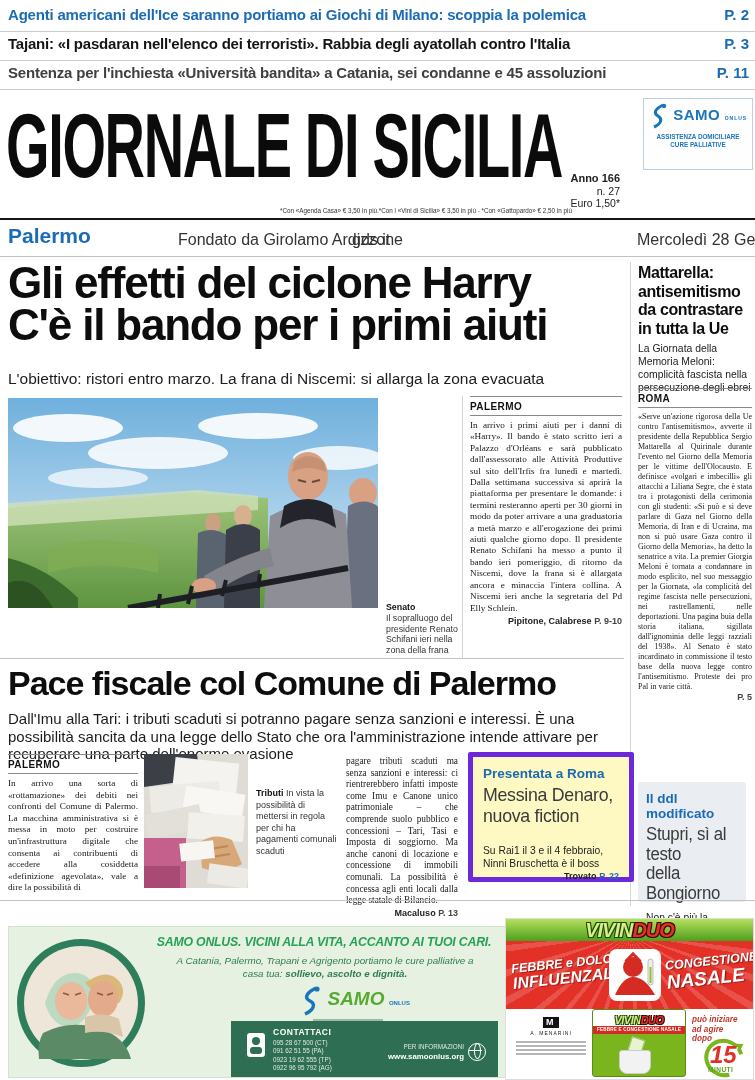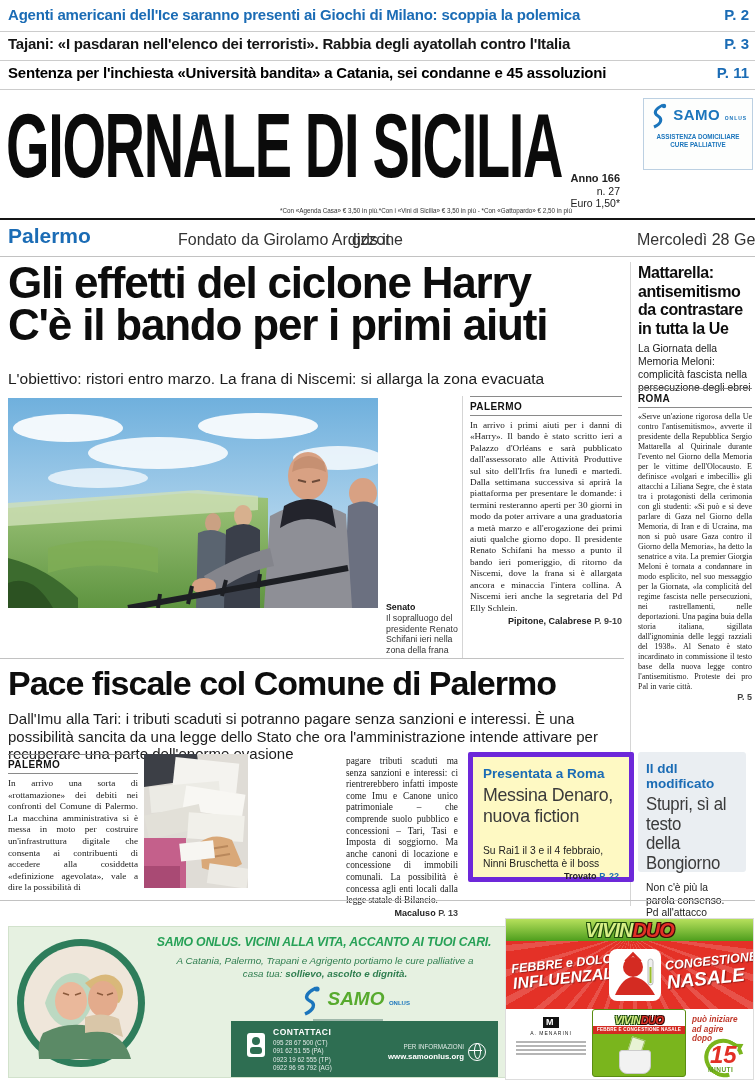--- a/index.html
+++ b/index.html
@@ -89,29 +89,29 @@
   .badge15 .arrow{position:absolute;right:-2px;top:2px;width:0;height:0;border-left:8px solid #7ab51d;border-top:5px solid transparent;border-bottom:5px solid transparent;transform:rotate(-30deg);}
   .badge15 .n{position:absolute;left:8px;top:2px;font-size:24px;font-weight:bold;font-style:italic;color:#e23026;text-shadow:1px 1px 0 #fff;}
   .badge15 .u{position:absolute;left:6px;top:27px;font-size:6.5px;font-weight:bold;color:#5d9e1f;letter-spacing:0.5px;}
 </style>
 </head>
 <body>
 
 <div id="page">
 
   <div class="abs strip" style="top:2px">
-    <span class="t" style="color:#1b6cb5">Agenti americani dell'Ice saranno presenti ai Giochi di Milano: scoppia la polemica</span>
+    <span class="t" style="color:#1b6cb5">Agenti americani dell'Ice saranno portiamo ai Giochi di Milano: scoppia la polemica</span>
     <span class="p">P. 2</span>
   </div>
   <div class="abs strip" style="top:31px">
     <span class="t" style="color:#151515">Tajani: «I pasdaran nell'elenco dei terroristi». Rabbia degli ayatollah contro l'Italia</span>
     <span class="p">P. 3</span>
   </div>
   <div class="abs strip" style="top:60px">
-    <span class="t" style="color:#000000">Sentenza per l'inchiesta «Università bandita» a Catania, sei condanne e 45 assoluzioni</span>
+    <span class="t" style="color:#404040">Sentenza per l'inchiesta «Università bandita» a Catania, sei condanne e 45 assoluzioni</span>
     <span class="p">P. 11</span>
   </div>
 
   <div class="abs mast-title">GIORNALE DI SICILIA</div>
 
   <div class="abs samo-box">
     <div style="margin-top:4px">
       <svg width="20" height="26" viewBox="0 0 20 26" style="vertical-align:middle">
         <path d="M14 2 C6 6 4 10 9 13 C14 16 12 21 5 24" stroke="#1b75bc" stroke-width="3" fill="none"></path>
         <circle cx="15" cy="3" r="2.2" fill="#1b75bc"></circle>
@@ -235,20 +235,24 @@
       <rect x="44" y="60" width="56" height="26" fill="#f1f0ea" transform="rotate(4 70 72)"></rect>
       <rect x="-4" y="84" width="46" height="50" fill="#c4608b"></rect>
       <rect x="-4" y="112" width="40" height="24" fill="#a94a74"></rect>
       <path d="M56 88 Q70 78 88 86 L98 110 Q78 122 58 114 Z" fill="#d9a878"></path>
       <path d="M60 96 L84 92 M62 104 L86 100" stroke="#b9885c" stroke-width="2"></path>
       <rect x="36" y="88" width="34" height="18" fill="#f7f6f2" transform="rotate(-6 52 96)"></rect>
       <rect x="64" y="112" width="40" height="20" fill="#eceae4" transform="rotate(8 84 122)"></rect>
     </svg>
   </div>
 
+  <div class="abs cap" style="left:256px;top:788px;width:82px;font-size:9px;line-height:11.5px">
+    <b>Tributi</b>
+    <span>In vista la possibilità di mettersi in regola per chi ha pagamenti comunali scaduti</span>
+  </div>
 
   <div class="abs" style="left:346px;top:756px;width:112px">
     <div class="serif bodytxt" style="font-size:9.3px;line-height:11.6px">pagare tributi scaduti ma senza sanzioni e interessi: ci rientrerebbero infatti imposte come Imu e Canone unico patrimoniale – che comprende suolo pubblico e concessioni – Tari, Tasi e Imposta di soggiorno. Ma anche canoni di locazione e concessione di immobili comunali. La possibilità è concessa agli enti locali dalla legge statale di Bilancio.</div>
     <div class="byline" style="margin-top:1px">
       <span>Macaluso</span>
       <span class="pg">P. 13</span>
     </div>
   </div>
 
   <div class="abs boxlite" style="left:468px;top:752px;width:156px;height:120px">
@@ -259,21 +263,21 @@
         <div>nuova fiction</div>
       </div>
       <div class="boxtxt" style="margin-top:19px">Su Rai1 il 3 e il 4 febbraio, Ninni Bruschetta è il boss</div>
       <div class="byline" style="margin-top:1px">
         <span>Trovato</span>
         <span style="color:#1b6cb5">P. 22</span>
       </div>
     </div>
   </div>
 
-  <div class="abs boxblue" style="left:638px;top:752px;width:108px;height:120px">
+  <div class="abs boxblue" style="left:638px;top:782px;width:108px;height:120px">
     <div style="padding:9px 8px 0 8px">
       <div class="kicker">Il ddl modificato</div>
       <div class="boxhead" style="margin-top:4px;font-size:17.5px;line-height:19.5px">
         <div>Stupri, sì al testo</div>
         <div>della Bongiorno</div>
       </div>
       <div class="boxtxt" style="margin-top:9px">Non c'è più la parola consenso. Pd all'attacco</div>
       <div class="byline"><span class="pg">P. 6</span></div>
     </div>
   </div>

